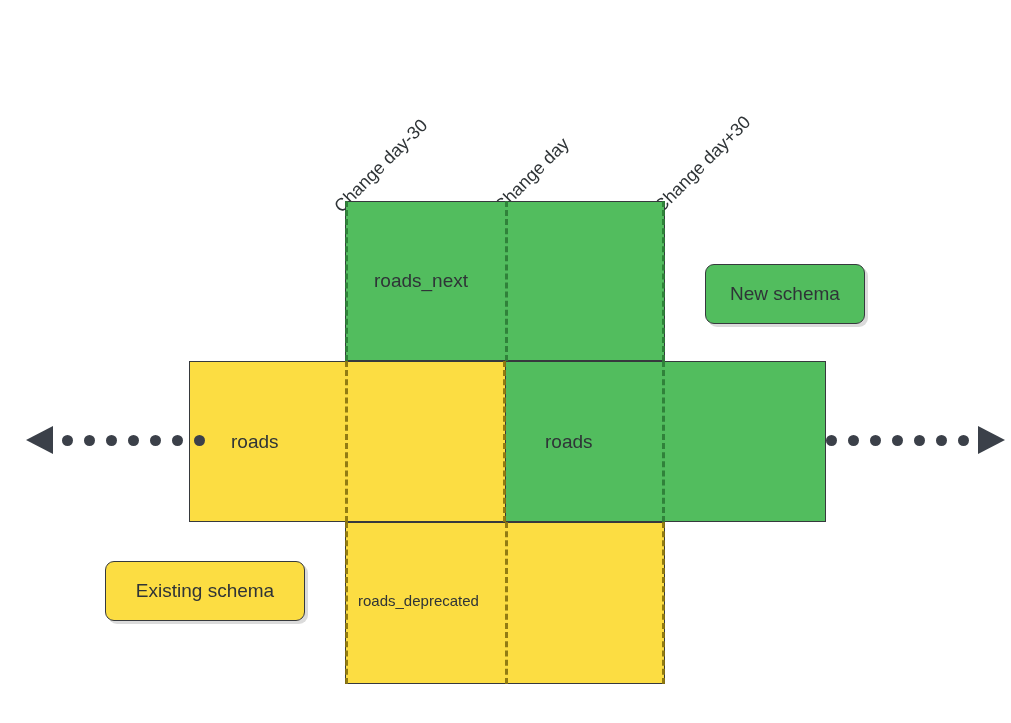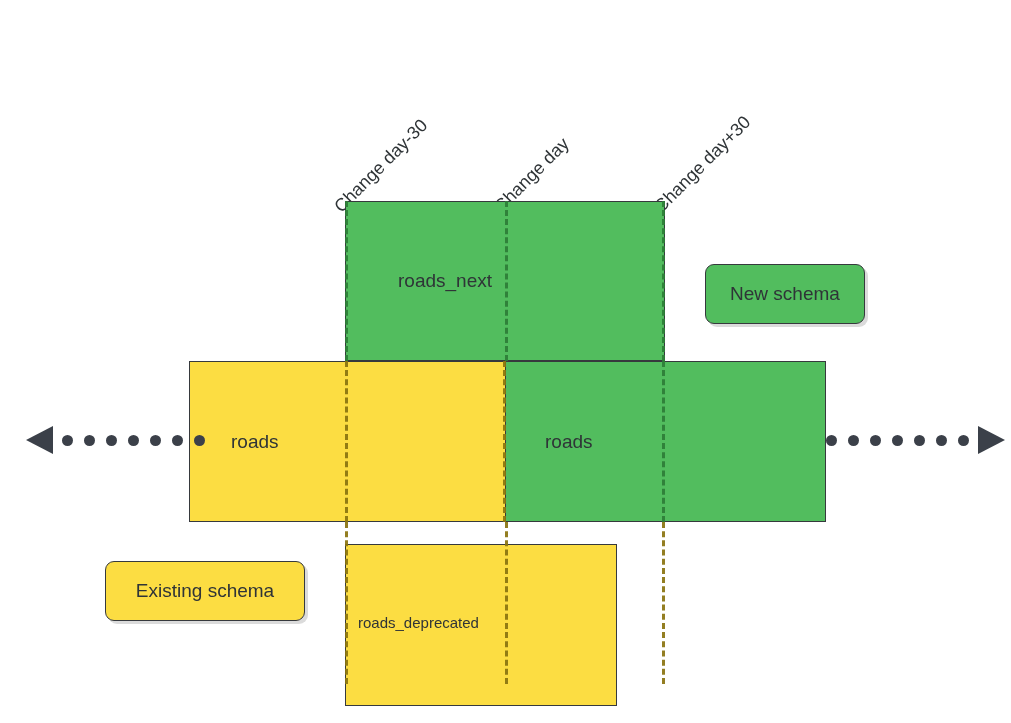--- a/index.html
+++ b/index.html
@@ -33,32 +33,32 @@
     color: #2f3437;
     font-size: 19px;
     line-height: 1;
     white-space: nowrap;
     position: absolute;
   }
   .block-label.small { font-size: 15px; }
 
   
   #blk-roads-next { left: 345px; top: 201px; width: 320px; height: 160px; }
-  #lbl-roads-next { left: 28px; top: 69px; margin-left: 24px; }
+  #lbl-roads-next { left: 28px; top: 69px; }
 
   
   #blk-roads-existing { left: 189px; top: 361px; width: 317px; height: 161px; }
   #lbl-roads-existing { left: 41px; top: 70px; }
 
   
   #blk-roads-new { left: 505px; top: 361px; width: 321px; height: 161px; }
   #lbl-roads-new { left: 39px; top: 70px; }
 
   
-  #blk-roads-deprecated { left: 345px; top: 544px; width: 272px; height: 162px; }
+  #blk-roads-deprecated { left: 345px; top: 522px; width: 320px; height: 162px; }
   #lbl-roads-deprecated { left: 12px; top: 70px; }
 
   
   .change-line {
     position: absolute;
     width: 0;
     border-left: 3px dashed #4c5a33;
     opacity: .92;
   }
   .change-line.g { border-left-color: #2e7d38; }

